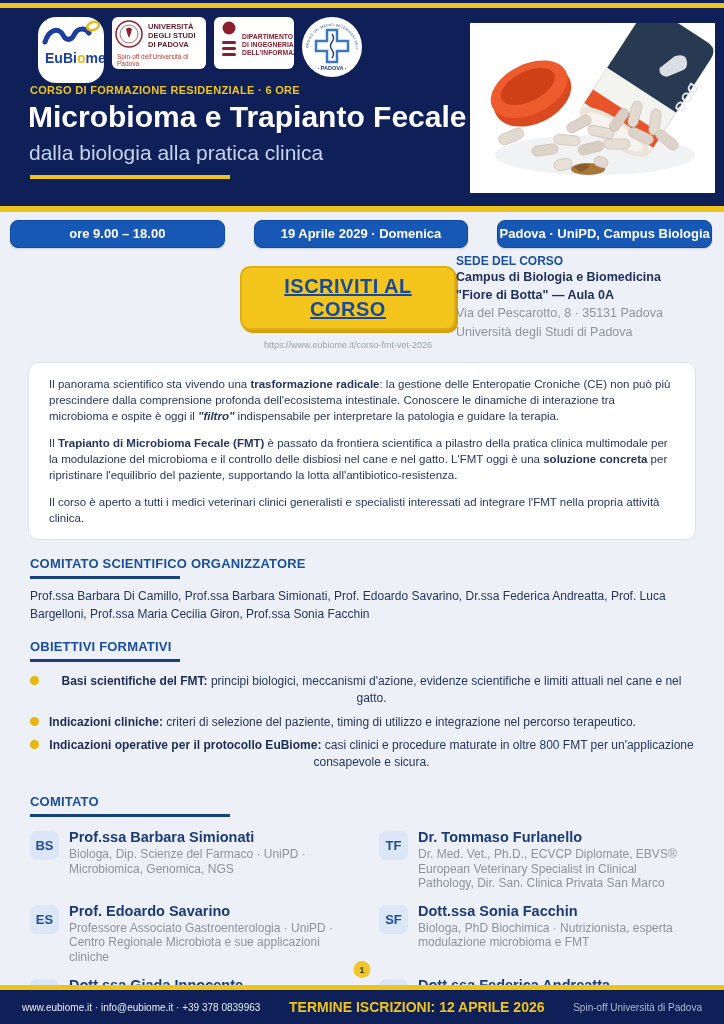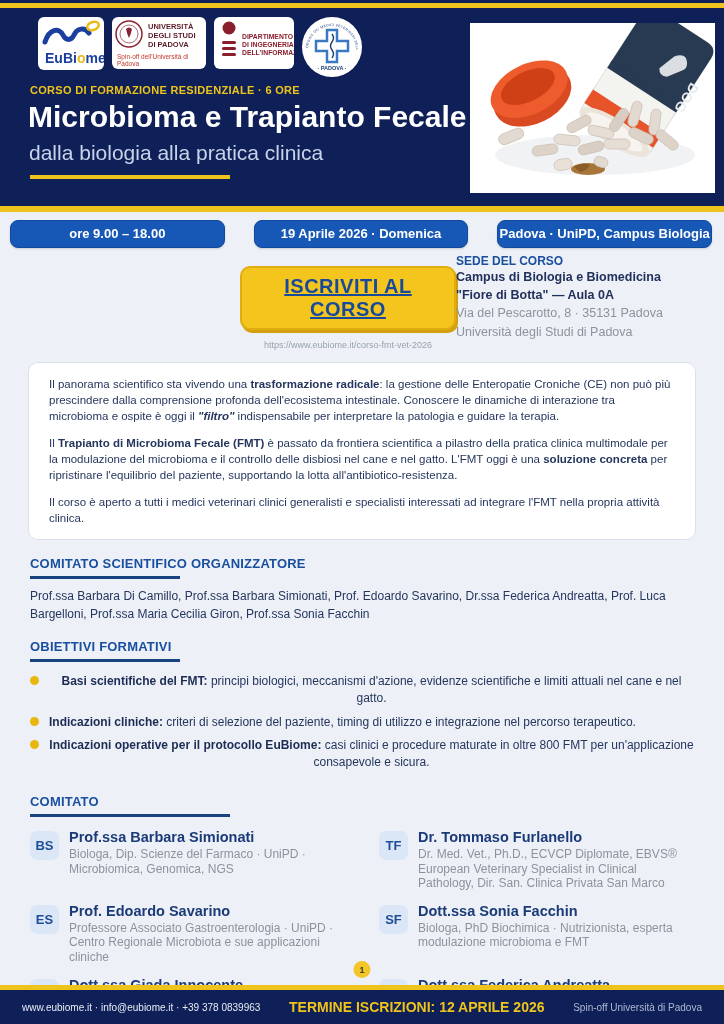--- a/index.html
+++ b/index.html
@@ -8,21 +8,21 @@
     width:724px; height:1024px; margin:0 auto; position:relative;
     background:#edf1f7; overflow:hidden; display:flex; flex-direction:column;
   }
   .strip-navy { height:3px; background:#0e2057; }
   .strip-yellow { height:6px; background:#eec41c; }
 
   
   .header { position:relative; height:198px; background:#0e2057; flex-shrink:0; }
   .logo-row { position:absolute; left:38px; top:9px; display:flex; gap:8px; align-items:flex-start; }
   .logo-card { background:#fff; border-radius:6px; overflow:hidden; }
-  .logo-eubiome { width:66px; height:53px; }
+  .logo-eubiome { width:66px; height:66px;border-radius:18px; }
   .logo-unipd { width:94px; height:52px; }
   .logo-dei { width:80px; height:52px; }
   .logo-vet { width:60px; height:60px; border-radius:50%; background:#fff; }
   .hdr-badge { position:absolute; left:30px; top:76px; font-size:11px; font-weight:bold; color:#eec41c; letter-spacing:.3px; }
   .hdr-title { position:absolute; left:28px; top:92px; font-size:30px; font-weight:bold; color:#ffffff; }
   .hdr-sub { position:absolute; left:29px; top:133px; font-size:21px; color:#c7d3ea; }
   .hdr-rule { position:absolute; left:30px; top:167px; width:200px; height:4px; background:#eec41c; }
   .photo { position:absolute; right:9px; top:15px; width:245px; height:170px; background:#fff; border-radius:2px; }
 
   
@@ -201,21 +201,21 @@
           <rect x="124" y="134" width="14" height="10" rx="5" fill="#e2d9d0" stroke="#cdc2b7" stroke-width="0.8" transform="rotate(18 131 139)"></rect>
         </g>
       </svg>
     </div>
   </div>
 
   <div class="strip-yellow"></div>
 
   <div class="pills">
     <div class="pill">ore 9.00 – 18.00</div>
-    <div class="pill">19 Aprile 2026 · Domenica</div>
+    <div class="pill">19 Aprile 2029 · Domenica</div>
     <div class="pill">Padova · UniPD, Campus Biologia</div>
   </div>
 
   <div class="mid">
     <div class="cta-zone">
       <a class="cta-btn">ISCRIVITI AL CORSO</a>
       <a class="cta-url">https://www.eubiome.it/corso-fmt-vet-2026</a>
     </div>
     <div class="venue">
       <div class="venue-h">SEDE DEL CORSO</div>

